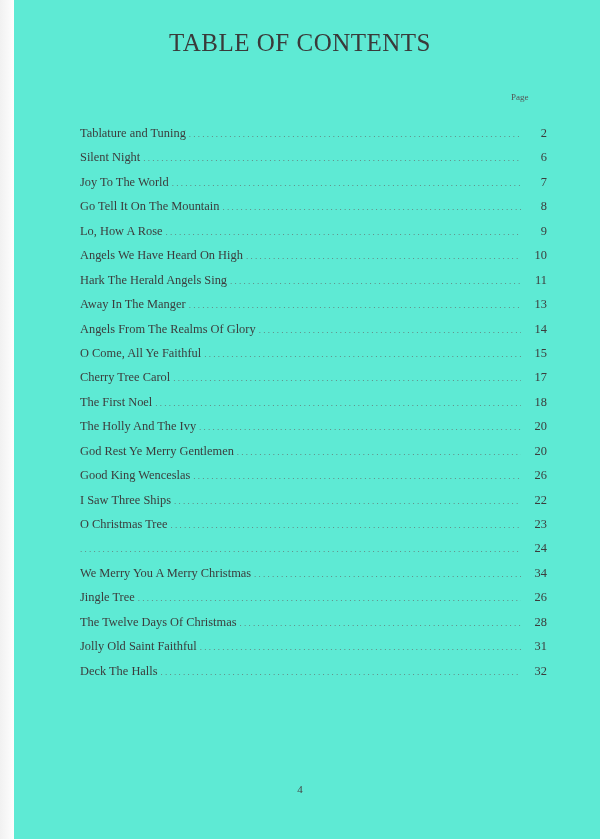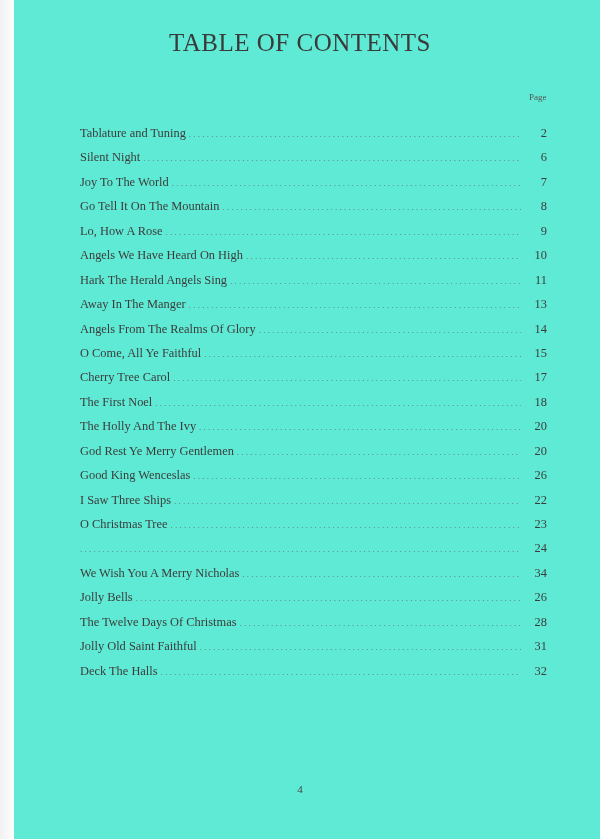--- a/index.html
+++ b/index.html
@@ -33,21 +33,21 @@
       top: 29px;
       text-align: center;
       font-size: 25px;
       letter-spacing: 0.5px;
       color: #3a3a3a;
       margin: 0;
       font-weight: normal;
     }
     .page-header {
       position: absolute;
-      left: 529px;
+      left: 511px;
       top: 92px;
       font-size: 9px;
       color: #555555;
     }
     .toc {
       position: absolute;
       left: 67px;
       top: 113px;
       width: 467px;
       margin: 13px;
@@ -185,26 +185,26 @@
     <li class="toc-row">
         <span class="toc-title">O Christmas Tree</span>
         <span class="toc-leader"></span>
         <span class="toc-page">23</span>
       </li>
     <li class="toc-row">
         <span class="toc-leader"></span>
         <span class="toc-page">24</span>
       </li>
     <li class="toc-row">
-        <span class="toc-title">We Wish You A Merry Nicholas</span>
+        <span class="toc-title">We Merry You A Merry Christmas</span>
         <span class="toc-leader"></span>
         <span class="toc-page">34</span>
       </li>
     <li class="toc-row">
-        <span class="toc-title">Jolly Bells</span>
+        <span class="toc-title">Jingle Tree</span>
         <span class="toc-leader"></span>
         <span class="toc-page">26</span>
       </li>
     <li class="toc-row">
         <span class="toc-title">The Twelve Days Of Christmas</span>
         <span class="toc-leader"></span>
         <span class="toc-page">28</span>
       </li>
     <li class="toc-row">
         <span class="toc-title">Jolly Old Saint Faithful</span>

